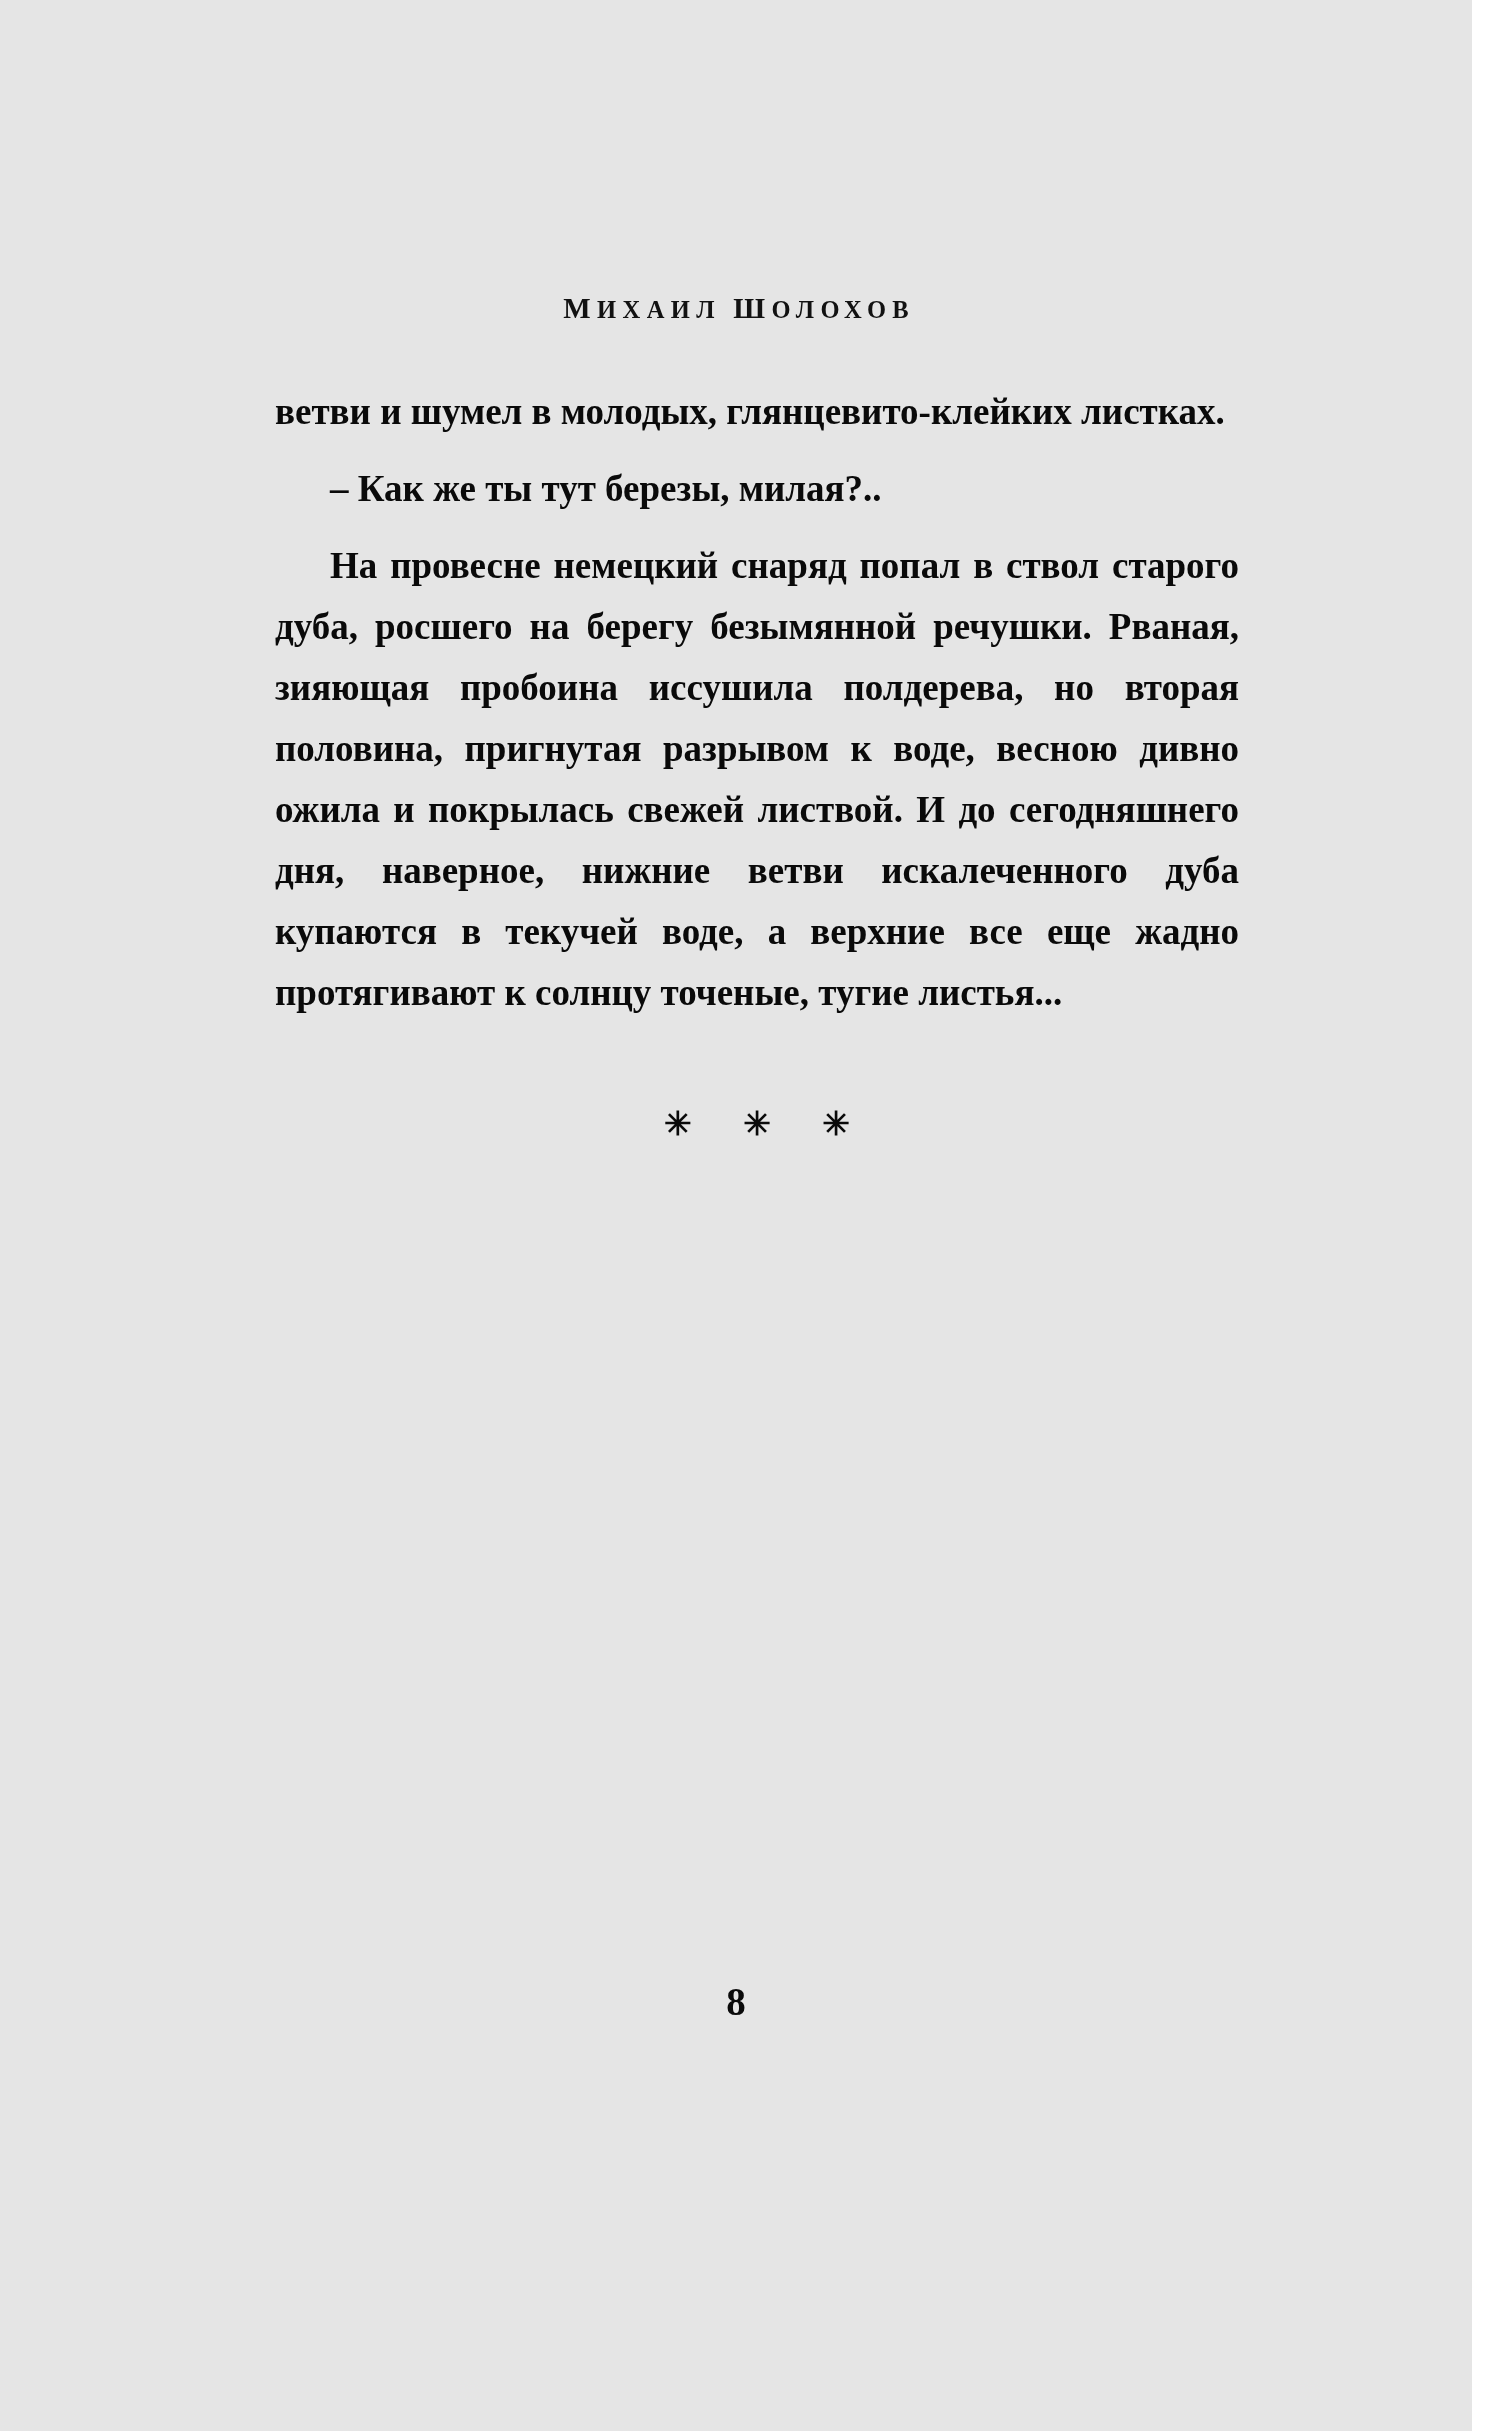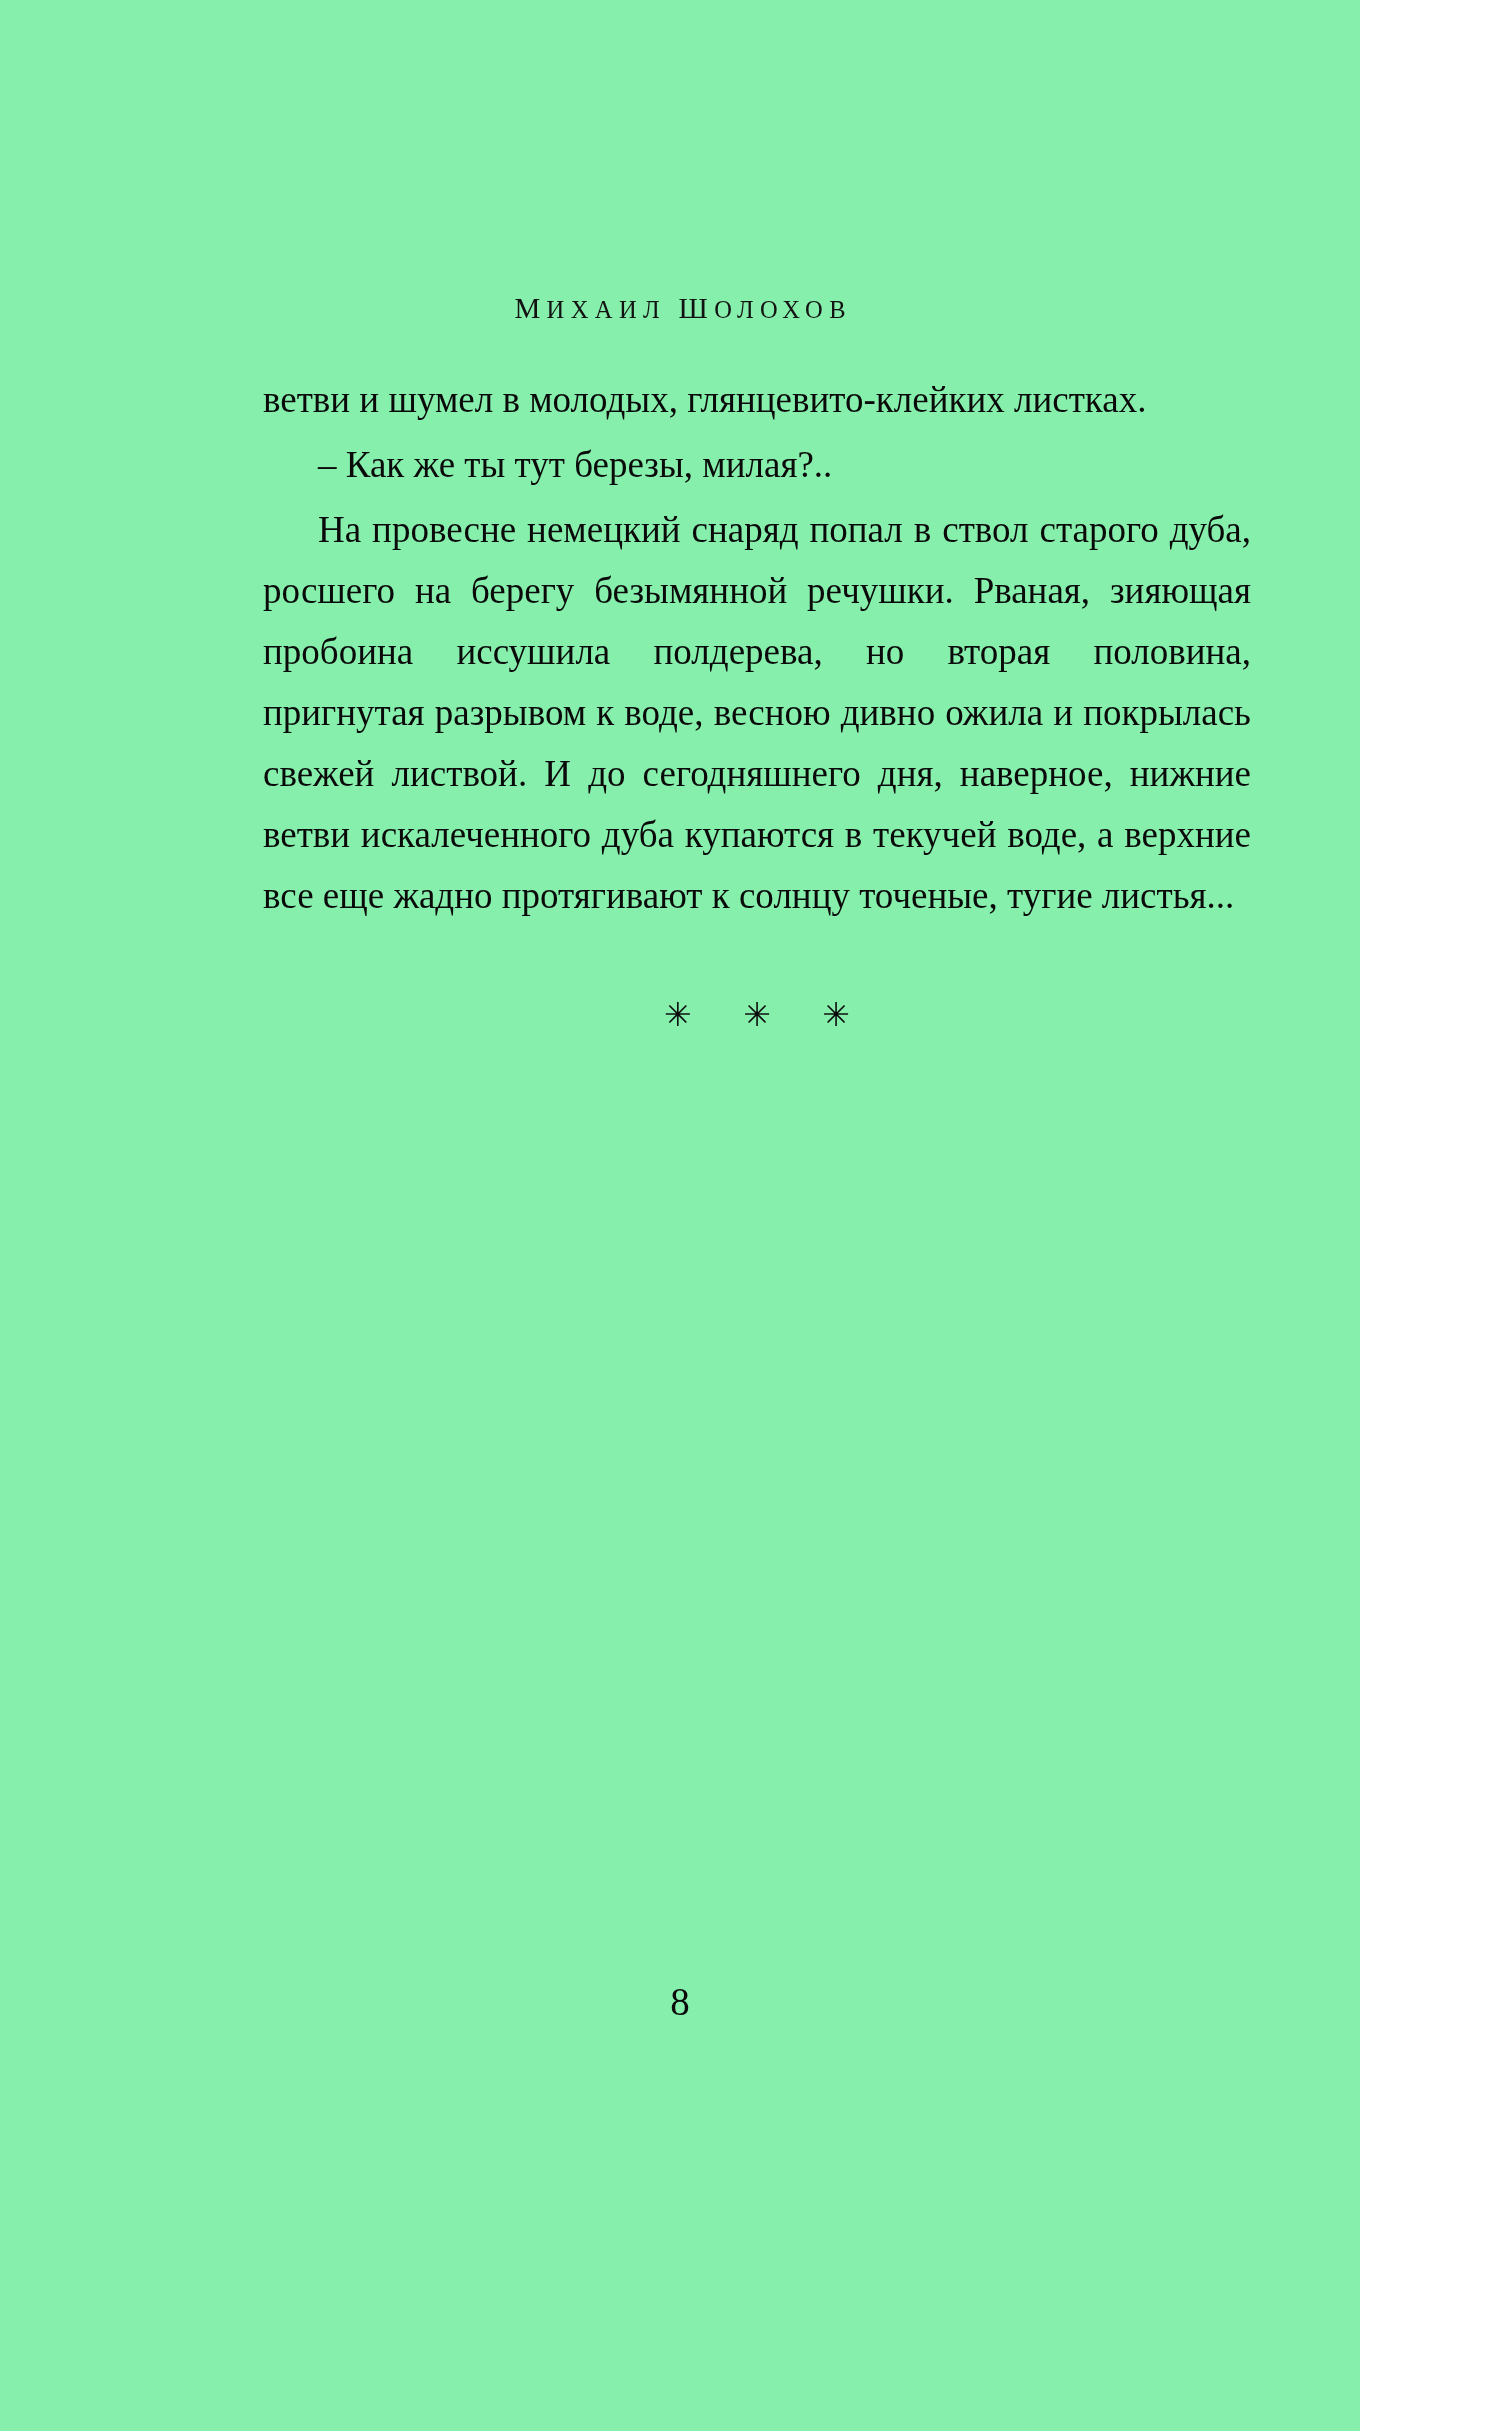--- a/index.html
+++ b/index.html
@@ -10,24 +10,25 @@
   body {
     width: 1506px;
     height: 2432px;
     font-family: "Liberation Serif", "DejaVu Serif", serif;
     color: #000000;
     -webkit-font-smoothing: antialiased;
   }
 
   .page {
     position: relative;
-    width: 1360px;
+    width: 1472px;
     height: 2432px;
-    background: #86efac;
+    background: #e5e5e5;
     overflow: hidden;
+    font-weight: bold;
   }
 
   
   .running-head {
     position: absolute;
     left: 0;
     right: 0;
     top: 294px;
     text-align: center;
     font-size: 24.5px;
@@ -44,21 +45,21 @@
 
   
   .text-column {
     position: absolute;
     left: 259px;
     top: 365px;
     width: 996px;
   }
 
   p.para {
-    margin: 4px;
+    margin: 16px;
     font-size: 37px;
     line-height: 61px;
     text-align: justify;
     text-justify: inter-word;
     color: #0a0a0a;
     hyphens: manual;
   }
   p.para.indent {
     text-indent: 55px;
   }

